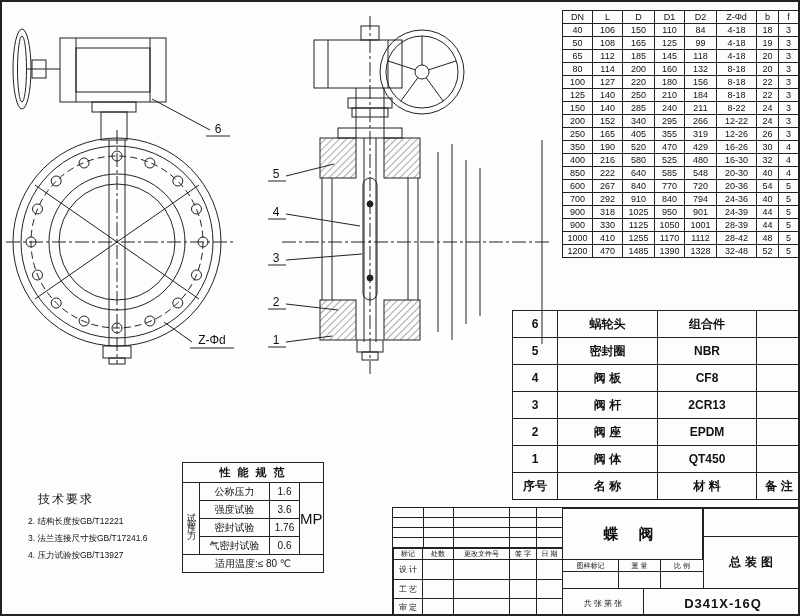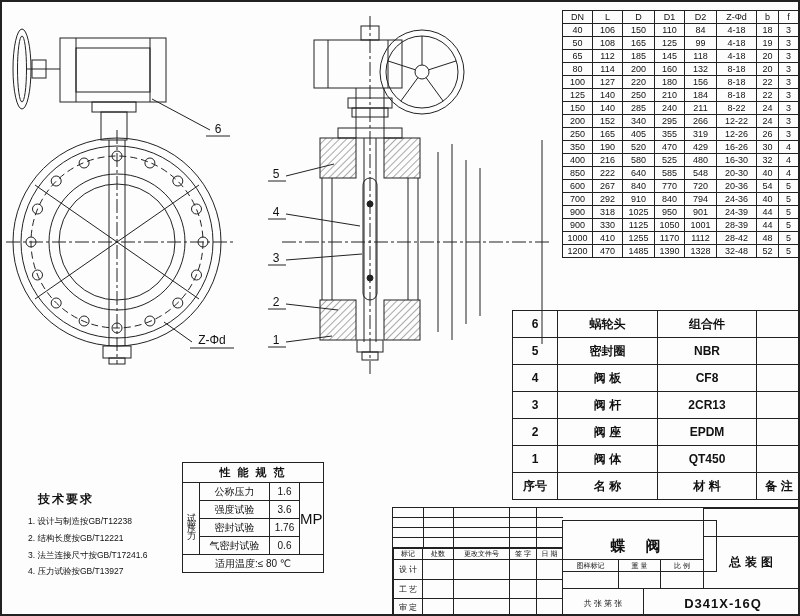--- a/index.html
+++ b/index.html
@@ -12,21 +12,21 @@
   td,th{border:1px solid #222;text-align:center;vertical-align:middle;overflow:hidden;white-space:nowrap;padding:0;font-weight:normal}
   .dims{position:absolute;left:560px;top:8px;width:206px;font-size:9px}
   .dims th,.dims td{height:13px}
   .bom{position:absolute;left:510px;top:308px;width:289px;font-size:12px}
   .bom td{height:27px;font-weight:bold}
   .spec{position:absolute;left:180px;top:460px;width:141px;font-size:10px}
   .spec td{height:18px}
   .spec .ttl{height:20px;font-weight:bold;letter-spacing:2px;font-size:11px}
   .vtext{writing-mode:vertical-lr;text-orientation:upright;letter-spacing:6px;font-size:9px;display:inline-block}
   .tech{position:absolute;left:26px;top:486px;width:152px;font-size:8.5px;line-height:1.95;white-space:nowrap}
-  .tech .tt{font-size:12px;font-weight:bold;letter-spacing:2px;margin:0 0 2px 10px}
+  .tech .tt{font-size:12px;font-weight:normal;letter-spacing:2px;margin:0 0 2px 10px}
   .tblock{position:absolute;left:390px;top:505px;width:410px;height:111px;border:1px solid #222;background:transparent}
   .cell{position:absolute;border:1px solid #222;display:flex;align-items:center;justify-content:center;overflow:hidden;white-space:nowrap}
   .f7{font-size:7px}.f8{font-size:8px}.f9{font-size:15px}
   .revgrid{position:absolute;left:0;top:0;width:170px;height:40px;border-bottom:1px solid #222;
     background-image:repeating-linear-gradient(to bottom,transparent 0 9px,#222 9px 10px)}
   .vl{position:absolute;top:0;width:1px;height:40px;background:#222}
   .big{font-size:15px;font-weight:bold;letter-spacing:8px}
   .mid{font-size:12px;font-weight:bold;letter-spacing:4px}
   .model{font-size:13px;font-weight:bold;letter-spacing:1px}
 </style>
@@ -460,21 +460,20 @@
         <td>0.6</td>
       </tr>
       <tr>
         <td colspan="4">适用温度:≤ 80 ℃</td>
       </tr>
     </tbody>
   </table>
 
   <div class="tech">
     <div class="tt">技术要求</div>
-    <div>1. 设计与制造按GB/T12238</div>
     <div>2. 结构长度按GB/T12221</div>
     <div>3. 法兰连接尺寸按GB/T17241.6</div>
     <div>4. 压力试验按GB/T13927</div>
   </div>
 
   <div class="tblock">
 
     <div class="revgrid">
       <div class="vl" style="left:30px"></div>
       <div class="vl" style="left:60px"></div>
@@ -497,21 +496,21 @@
     <div class="cell" style="left:29px;top:71px;width:32px;height:20px"></div>
     <div class="cell" style="left:60px;top:71px;width:57px;height:20px"></div>
     <div class="cell" style="left:116px;top:71px;width:28px;height:20px"></div>
     <div class="cell" style="left:143px;top:71px;width:27px;height:20px"></div>
     <div class="cell f8" style="left:0;top:90px;width:30px;height:19px">审 定</div>
     <div class="cell" style="left:29px;top:90px;width:32px;height:19px"></div>
     <div class="cell" style="left:60px;top:90px;width:57px;height:19px"></div>
     <div class="cell" style="left:116px;top:90px;width:28px;height:19px"></div>
     <div class="cell" style="left:143px;top:90px;width:27px;height:19px"></div>
 
-    <div class="cell big" style="left:169px;top:12px;width:155px;height:52px">蝶  阀</div>
+    <div class="cell big" style="left:169px;top:0;width:141px;height:52px">蝶  阀</div>
 
     <div class="cell f7" style="left:169px;top:51px;width:57px;height:13px">图样标记</div>
     <div class="cell f7" style="left:225px;top:51px;width:43px;height:13px">重 量</div>
     <div class="cell f7" style="left:267px;top:51px;width:44px;height:13px">比 例</div>
     <div class="cell" style="left:169px;top:63px;width:57px;height:18px"></div>
     <div class="cell" style="left:225px;top:63px;width:43px;height:18px"></div>
     <div class="cell" style="left:267px;top:63px;width:44px;height:18px"></div>
 
     <div class="cell f8" style="left:169px;top:80px;width:82px;height:31px">共  张  第  张</div>
     <div class="cell model" style="left:250px;top:80px;width:160px;height:31px">D341X-16Q</div>

